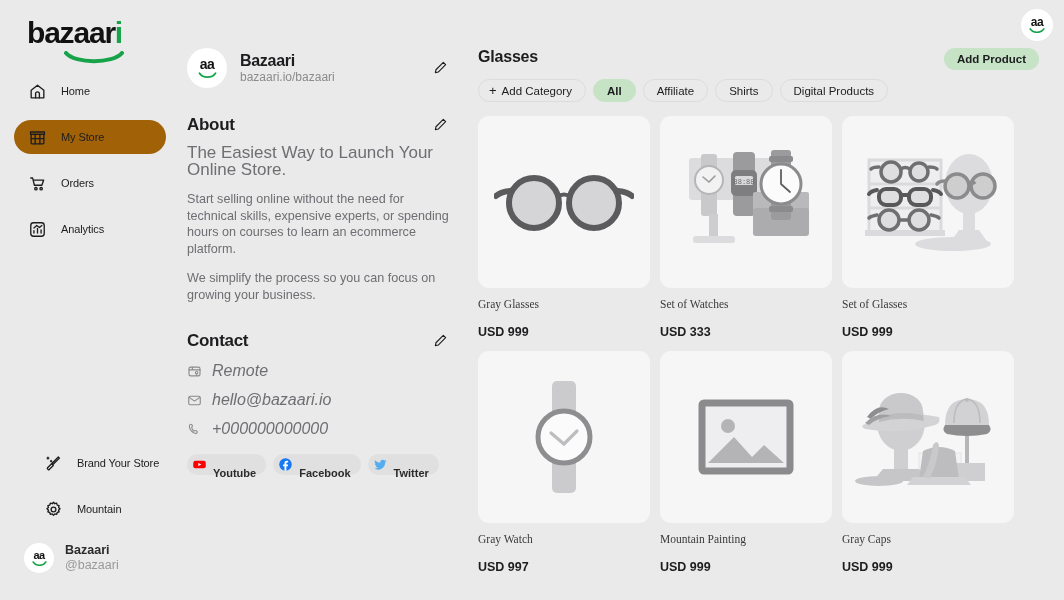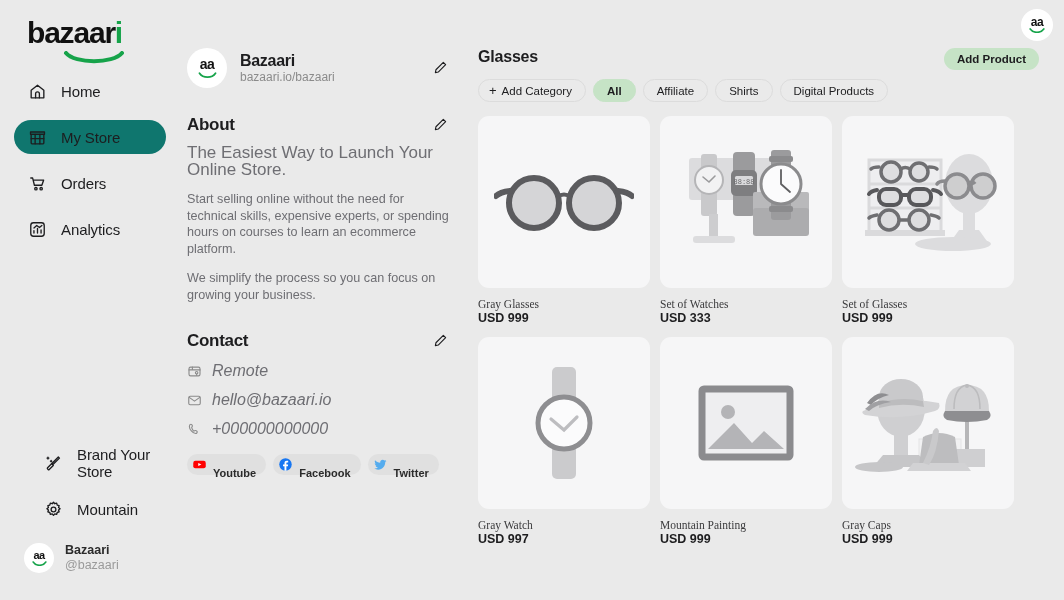--- a/index.html
+++ b/index.html
@@ -18,22 +18,22 @@
   .logo-text { font-size: 30px; font-weight: 700; letter-spacing: -1.2px; line-height: 30px; color: #111; }
   .logo-text .i-dot { color: #16a34a; }
   .logo-smile { position: absolute; left: 36px; top: 33px; width: 62px; height: 14px; }
 
   .nav { position: absolute; left: 14px; top: 74px; width: 152px; }
   .nav-item {
     display: flex; align-items: center; gap: 14px;
     height: 34px; padding: 0 14px; border-radius: 17px;
     margin-bottom: 12px; cursor: pointer;
   }
-  .nav-item.active { background: #0f766e; }
-  .nav-label { font-size: 15px; color: #1d1d1f; letter-spacing: -0.1px; }
+  .nav-item.active { background: #a16207; }
+  .nav-label { font-size: 11px; color: #1d1d1f; letter-spacing: -0.1px; }
   .ico { display: block; flex: 0 0 auto; }
 
   .nav-bottom { position: absolute; left: 30px; top: 446px; width: 152px; }
 
   .profile {
     position: absolute; left: 24px; top: 543px;
     display: flex; align-items: center; gap: 11px;
   }
   .avatar-sm {
     width: 30px; height: 30px; border-radius: 50%;
@@ -94,21 +94,21 @@
   .tab.add { padding-left: 10px; }
   .tab .plus { font-size: 13px; line-height: 11px; }
 
   .grid { display: grid; grid-template-columns: repeat(3, 172px); gap: 11px 10px; margin-top: 14px; }
   .card { width: 172px; cursor: pointer; }
   .card-img {
     width: 172px; height: 172px; background: #f6f6f7; border-radius: 11px;
     display: flex; align-items: center; justify-content: center; overflow: hidden;
   }
   .card-name { font-size: 11.5px; color: #3a3a3c; margin-top: 9px; line-height: 14px; font-family: Liberation Serif, serif; }
-  .card-price { font-size: 12.5px; font-weight: 700; color: #1d1d1f; margin-top: 0; line-height: 15px; }
+  .card-price { font-size: 12.5px; font-weight: 700; color: #1d1d1f; margin-top: 14px; line-height: 15px; }
 
   
   .topright-avatar {
     position: absolute; right: 11px; top: 9px;
     width: 32px; height: 32px; border-radius: 50%; background: #fff;
     display: flex; flex-direction: column; align-items: center; justify-content: center;
     cursor: pointer; z-index: 5;
   }
   .topright-avatar .avatar-aa { font-size: 12px; line-height: 10px; }
   .topright-avatar .avatar-smile { width: 16px; height: 5px; margin-top: 1px; }

